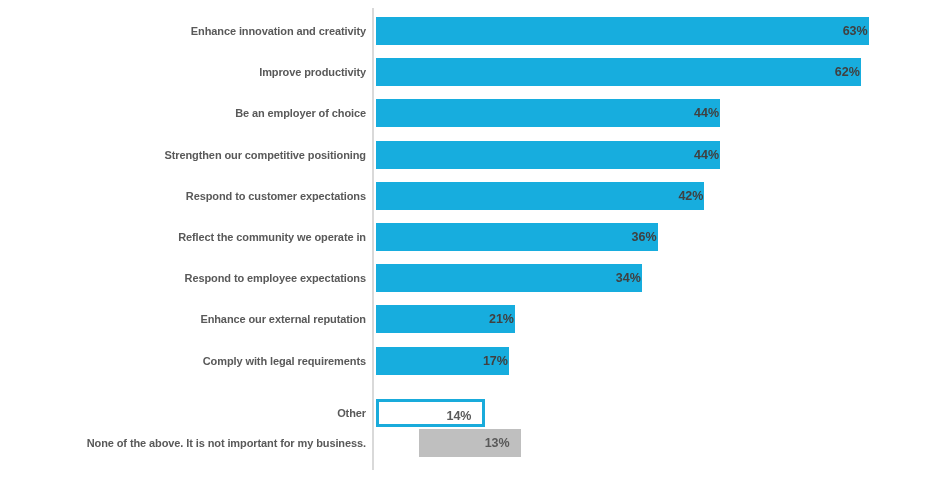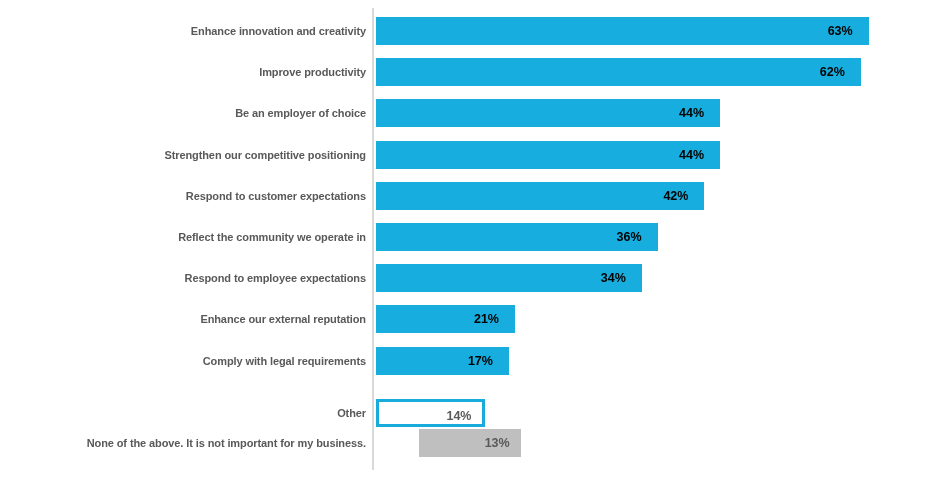--- a/index.html
+++ b/index.html
@@ -82,22 +82,22 @@
   .bar-value {
     position: absolute;
     top: 0;
     height: 28px;
     line-height: 28px;
     font-size: 12.5px;
     font-weight: bold;
     white-space: nowrap;
   }
   .bar-value.inside-light {
-    right: 16px;
-    color: #000000;
+    right: 1px;
+    color: #404040;
   }
   .bar-value.inside-dark {
     right: 11px;
     color: #595959;
   }
 </style>
 </head>
 <body>
 
 <div id="chart-root">

